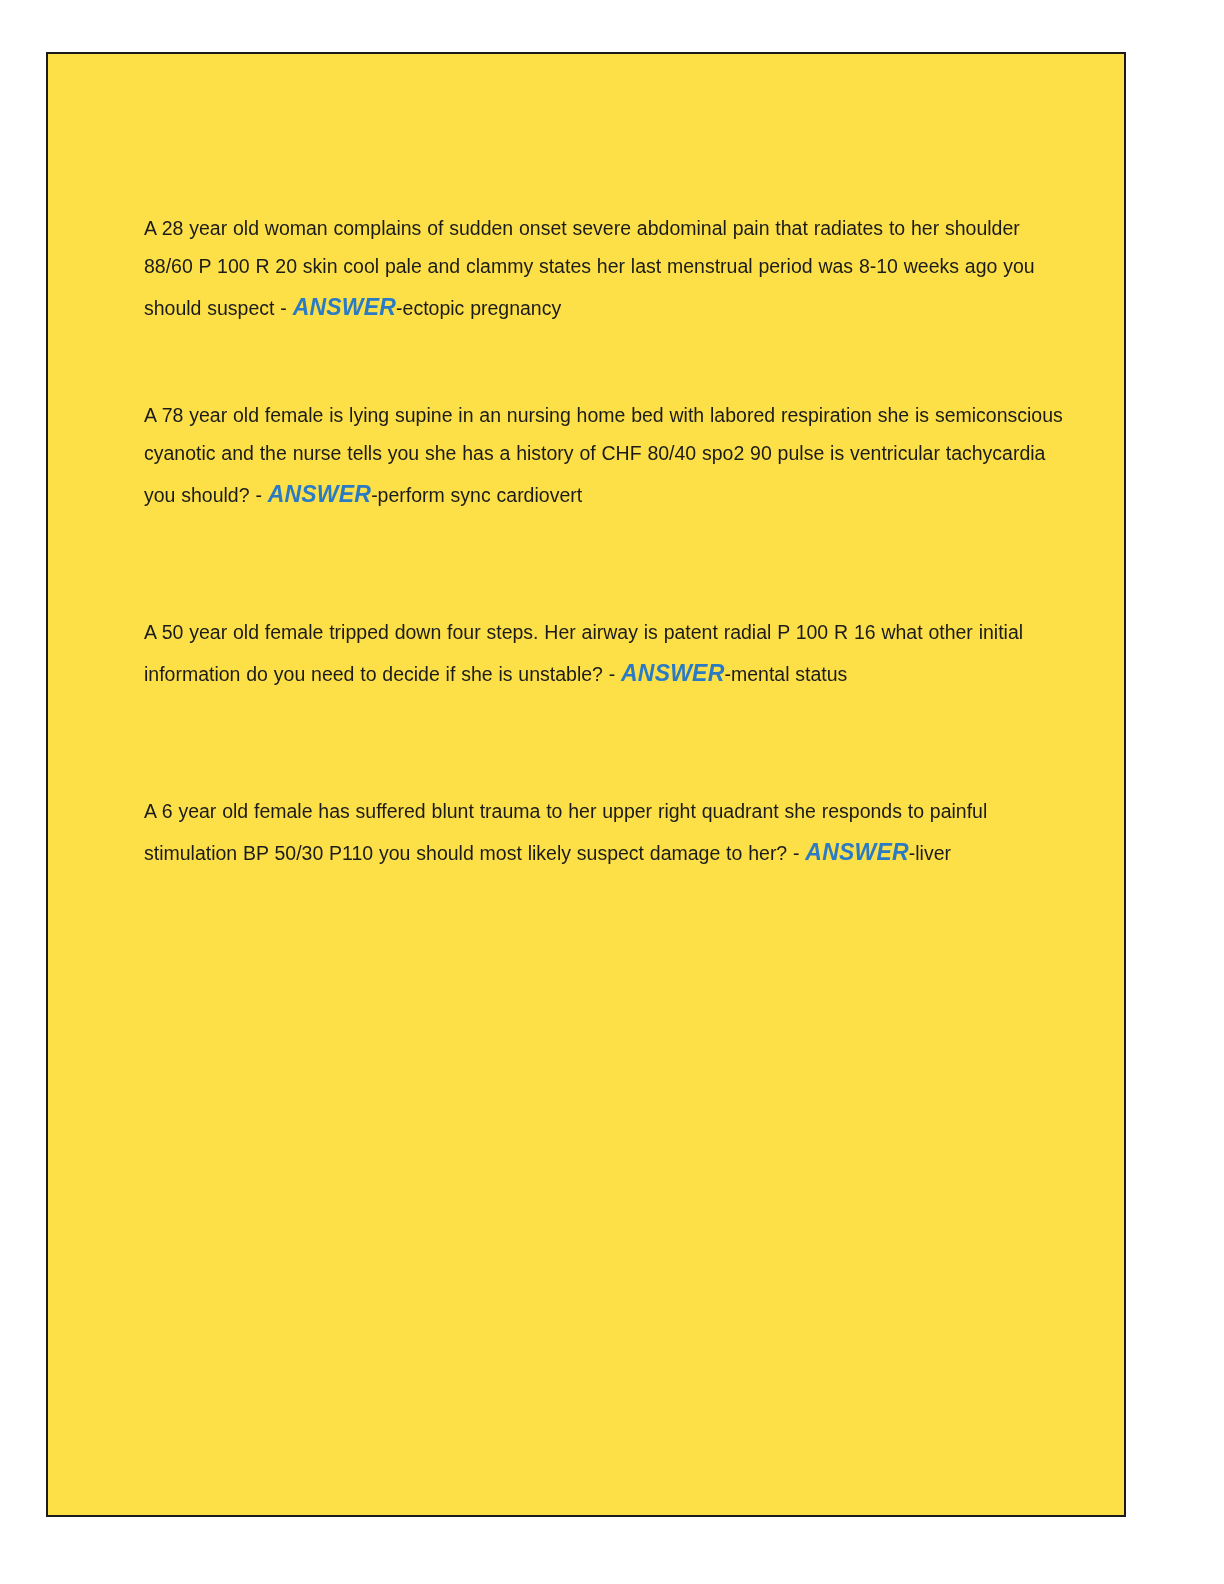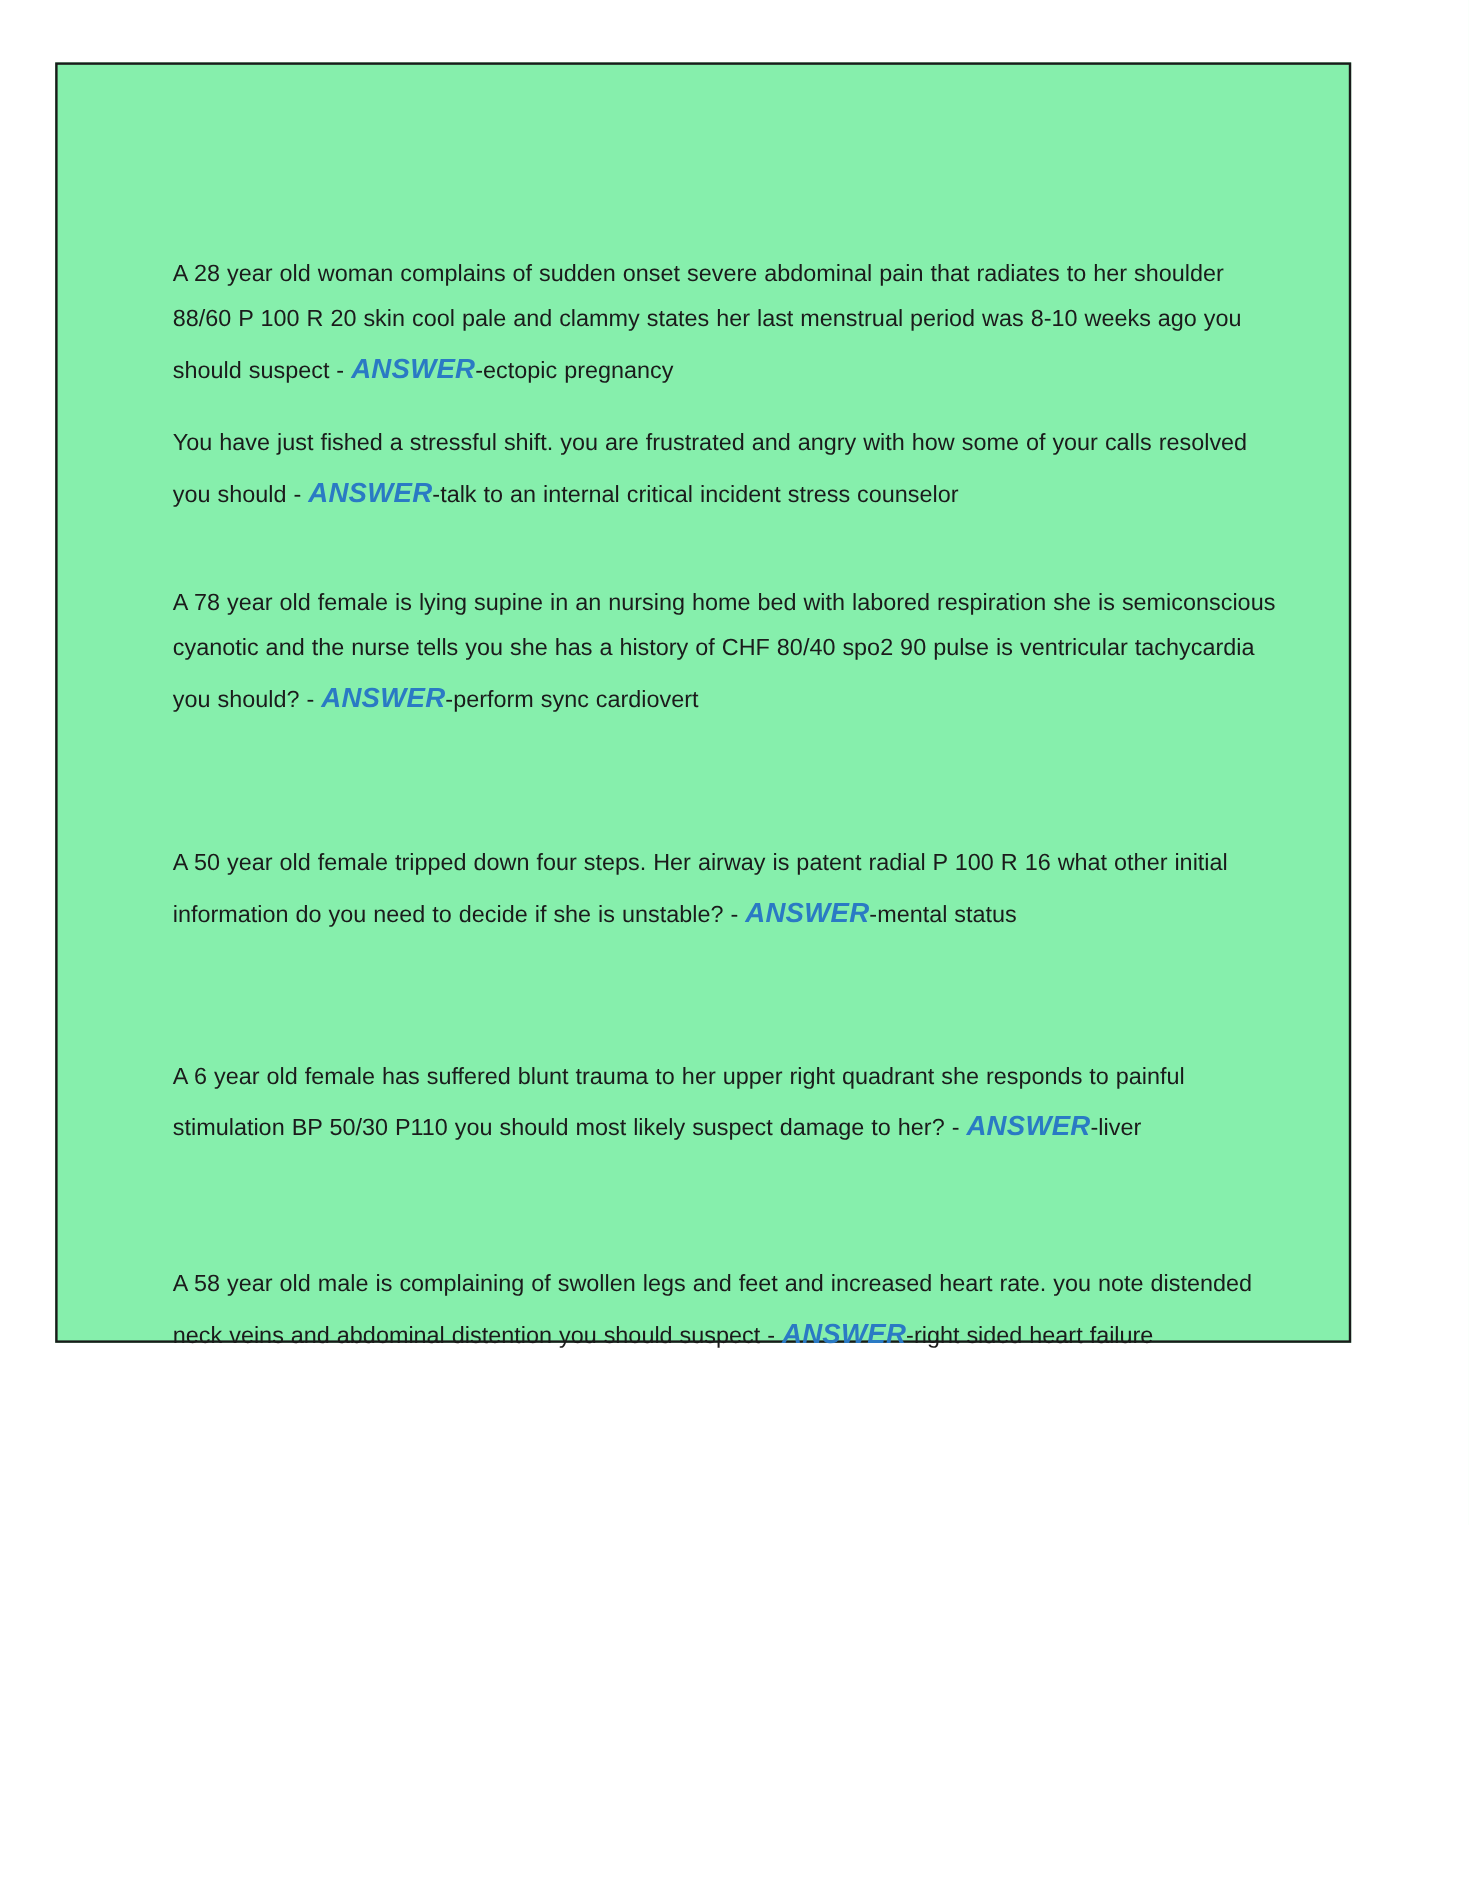--- a/index.html
+++ b/index.html
@@ -10,23 +10,23 @@
   body {
     width: 1224px;
     height: 1584px;
     font-family: "Liberation Sans", sans-serif;
   }
   .page {
     position: absolute;
     left: 46px;
     top: 52px;
     width: 1080px;
-    height: 1067px;
+    height: 1465px;
     border: 2px solid #1a1a1a;
-    background: #86efac;
+    background: #fde047;
     box-sizing: border-box;
   }
   .content {
     position: absolute;
     left: 96px;
     top: 155px;
     width: 930px;
   }
   .qa {
     font-size: 19.5px;
@@ -48,28 +48,26 @@
   }
   .qa .tail { color: #1b1b1b; }
 </style>
 </head>
 <body>
 
 <div class="page">
   <div class="content">
       <p class="qa"><span>A 28 year old woman complains of sudden onset severe abdominal pain that radiates to her shoulder 88/60 P 100 R 20 skin cool pale and clammy states her last menstrual period was 8-10 weeks ago you should suspect - </span><span class="answer">ANSWER</span><span class="tail">-ectopic pregnancy</span></p>
       <div class="gap-sm"></div>
-      <p class="qa"><span>You have just fished a stressful shift. you are frustrated and angry with how some of your calls resolved you should - </span><span class="answer">ANSWER</span><span class="tail">-talk to an internal critical incident stress counselor</span></p>
       <div class="gap-lg"></div>
       <p class="qa"><span>A 78 year old female is lying supine in an nursing home bed with labored respiration she is semiconscious cyanotic and the nurse tells you she has a history of CHF 80/40 spo2 90 pulse is ventricular tachycardia you should? - </span><span class="answer">ANSWER</span><span class="tail">-perform sync cardiovert</span></p>
       <div class="gap-lg"></div>
       <div class="gap-lg"></div>
       <p class="qa"><span>A 50 year old female tripped down four steps. Her airway is patent radial P 100 R 16 what other initial information do you need to decide if she is unstable? - </span><span class="answer">ANSWER</span><span class="tail">-mental status</span></p>
       <div class="gap-lg"></div>
       <div class="gap-lg"></div>
       <p class="qa"><span>A 6 year old female has suffered blunt trauma to her upper right quadrant she responds to painful stimulation BP 50/30 P110 you should most likely suspect damage to her? - </span><span class="answer">ANSWER</span><span class="tail">-liver</span></p>
       <div class="gap-lg"></div>
       <div class="gap-md"></div>
-      <p class="qa"><span>A 58 year old male is complaining of swollen legs and feet and increased heart rate. you note distended neck veins and abdominal distention you should suspect - </span><span class="answer">ANSWER</span><span class="tail">-right sided heart failure</span></p>
       <div class="gap-lg"></div>
       <div class="gap-sm"></div>
     </div>
 </div>
 
 </body></html>

